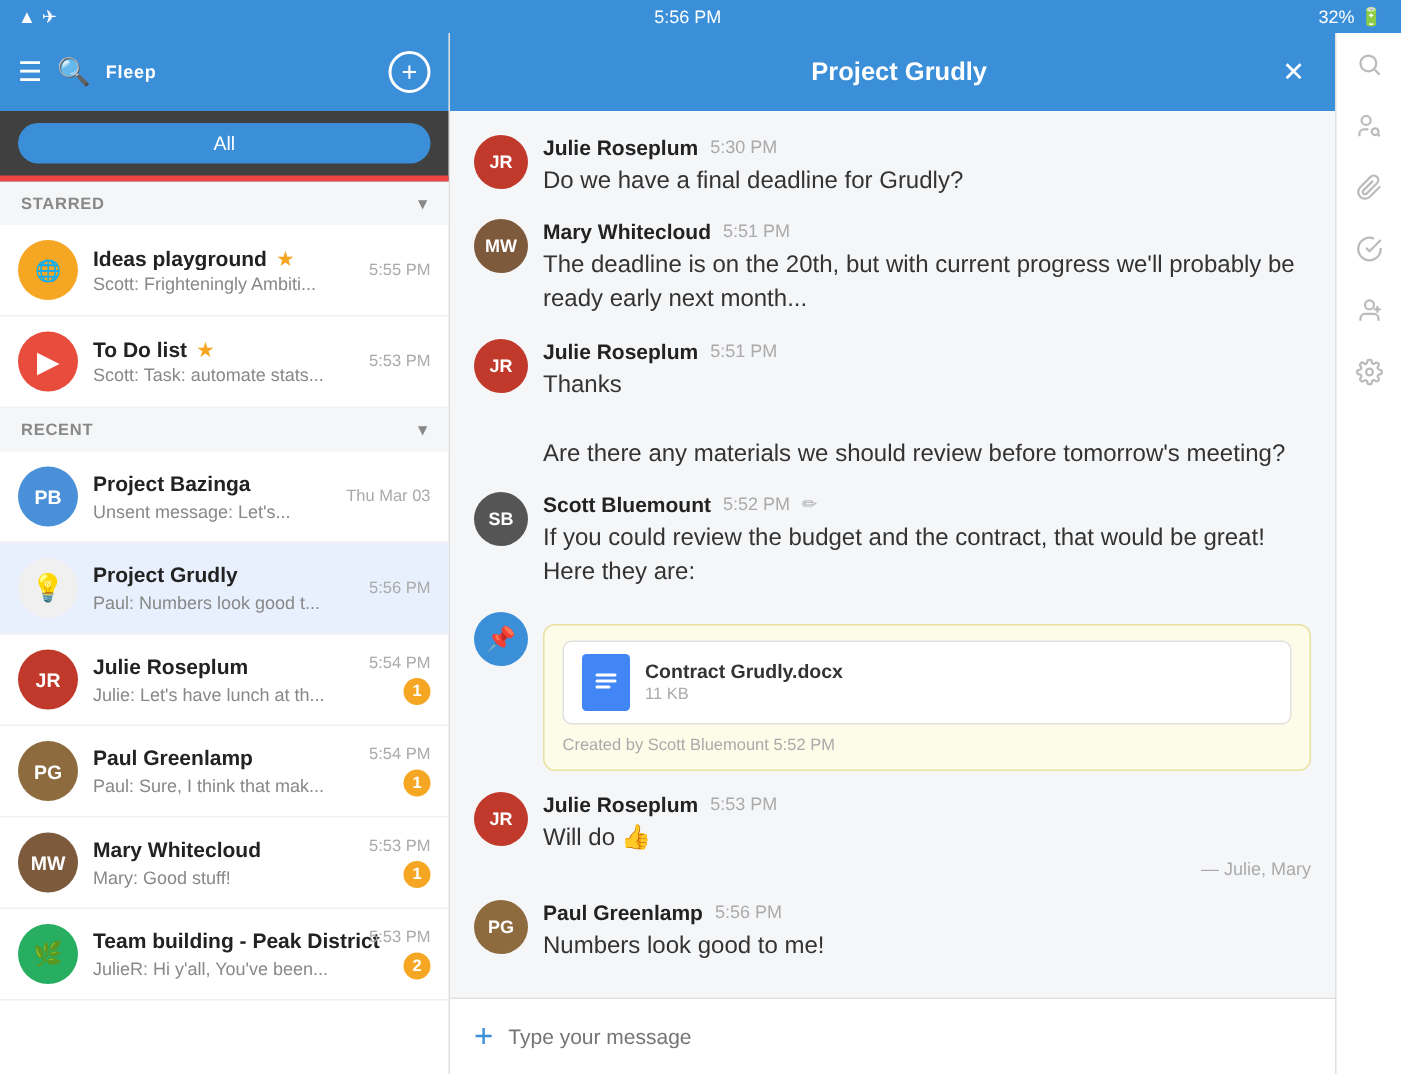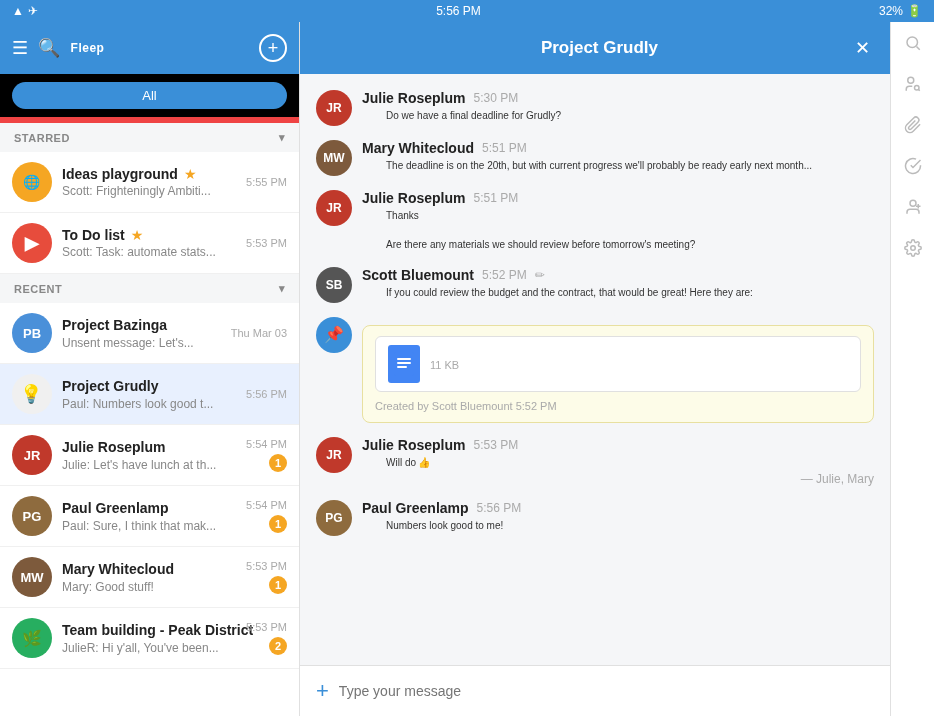--- a/index.html
+++ b/index.html
@@ -42,23 +42,23 @@
       height: 52px;
     }
     .sidebar-header-left { display: flex; align-items: center; gap: 10px; }
     .sidebar-logo { color: white; font-size: 12px; font-weight: 700; letter-spacing: 0.5px; }
     .sidebar-header-icon { color: white; font-size: 18px; cursor: pointer; }
 
     
     .filter-tabs {
       display: flex;
       padding: 8px 12px;
-      background: #000000;
+      background: #404040;
       gap: 8px;
-      border-bottom: 6px solid #ef4444;
+      border-bottom: 4px solid #ef4444;
     }
     .tab-btn {
       flex: 1;
       padding: 6px 0;
       border-radius: 20px;
       border: none;
       font-size: 13px;
       font-weight: 500;
       cursor: pointer;
     }
@@ -160,21 +160,21 @@
     .messages-area { flex: 1; overflow-y: auto; padding: 16px 16px 8px; display: flex; flex-direction: column; gap: 14px; }
 
     .message { display: flex; gap: 10px; align-items: flex-start; }
     .msg-avatar-placeholder { width: 36px; height: 36px; border-radius: 50%; flex-shrink: 0; display: flex; align-items: center; justify-content: center; font-size: 13px; font-weight: 700; color: white; }
 
     .msg-body { flex: 1; min-width: 0; }
     .msg-header { display: flex; align-items: center; gap: 8px; margin-bottom: 3px; }
     .msg-author { font-size: 14px; font-weight: 700; color: #222; }
     .msg-time { font-size: 12px; color: #aaa; }
     .msg-edit-icon { font-size: 12px; color: #aaa; cursor: pointer; }
-    .msg-text { font-size: 10px; color: #333; line-height: 1.45; margin-left: 24px; }
+    .msg-text { font-size: 16px; color: #333; line-height: 1.45; }
 
     
     .file-attachment-area {
       background: #fdfce8;
       border: 1px solid #e8e0a0;
       border-radius: 8px;
       padding: 10px 12px;
       margin-top: 8px;
     }
     .file-item {
@@ -461,20 +461,21 @@
           <div class="file-item">
             <div class="file-icon docx">
               <svg width="20" height="24" viewBox="0 0 20 24" fill="none">
                 <rect width="20" height="24" rx="2" fill="#4285F4"></rect>
                 <rect x="3" y="6" width="14" height="2" rx="1" fill="white"></rect>
                 <rect x="3" y="10" width="14" height="2" rx="1" fill="white"></rect>
                 <rect x="3" y="14" width="10" height="2" rx="1" fill="white"></rect>
               </svg>
             </div>
             <div class="file-info">
+              <div class="file-name">Contract Grudly.docx</div>
               <div class="file-size">11 KB</div>
             </div>
           </div>
           <div class="file-created">Created by Scott Bluemount 5:52 PM</div>
         </div>
       </div>
 
       <div class="message">
         <div class="msg-avatar-placeholder av-julie" style="font-size:12px;">JR</div>
         <div class="msg-body">

